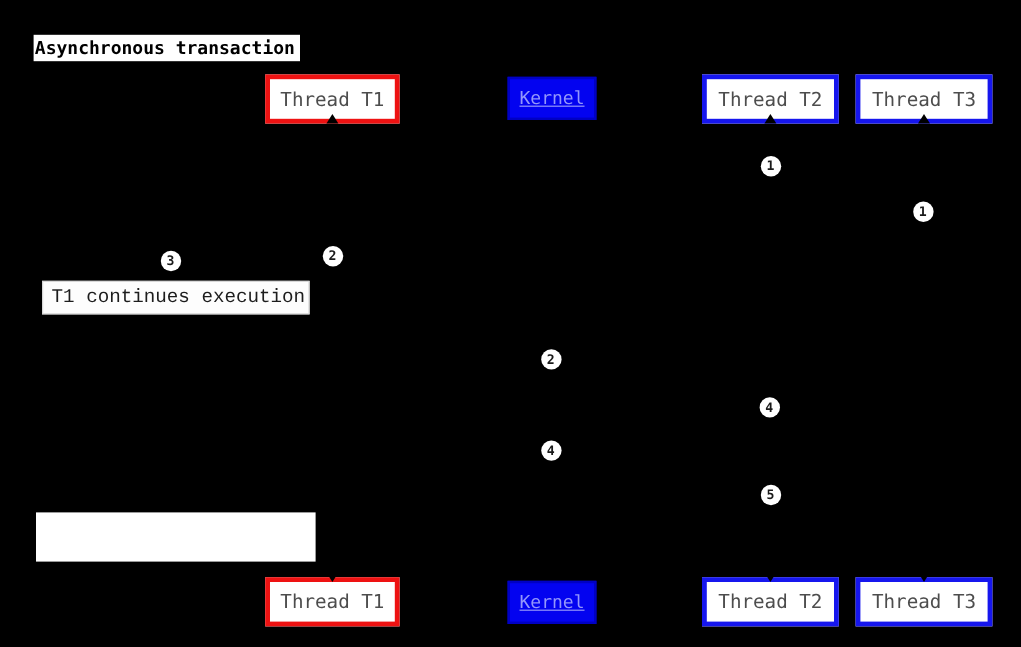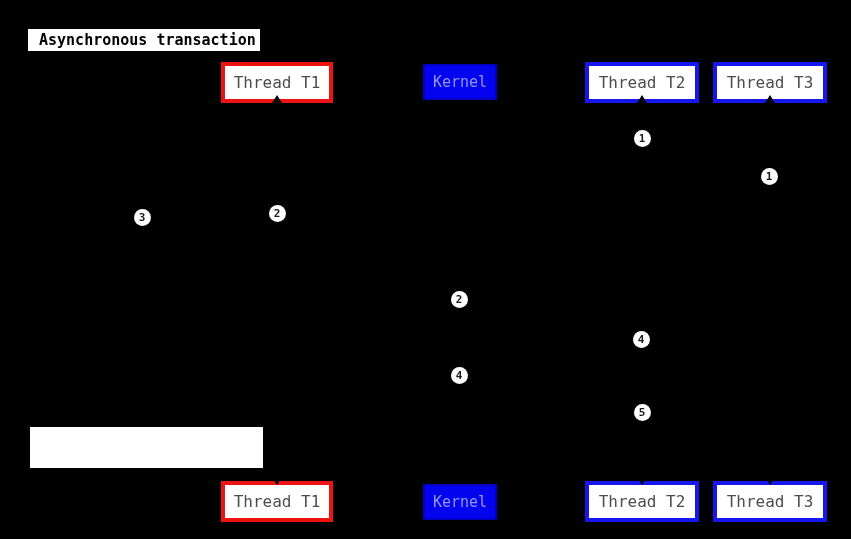--- a/index.html
+++ b/index.html
@@ -14,41 +14,42 @@
   }
 
   .title-box {
     position: absolute;
     left: 28px; top: 29px;
     width: 221px; height: 22px;
     background: var(--title-bg, #fff);
     color: var(--title-text, #000);
     font: bold 15px "DejaVu Sans Mono", monospace;
     line-height: 22px;
-    padding-left: 11px;
+    padding-left: 1px;
   }
 
   .actor-box {
     position: absolute;
     box-sizing: border-box;
     background: #fff;
     color: var(--box-text, #4d4d4d);
     font: 16px "DejaVu Sans Mono", monospace;
     display: flex;
     align-items: center;
     justify-content: center;
     white-space: nowrap;
   }
   .red-border  { border: 4px solid var(--red, #ee1212); text-align: right; }
   .blue-border { border: 4px solid var(--blue, #1616ee); text-align: center; }
   .blue-fill   {
     background: var(--kernel-fill, #0303f0);
     color: var(--kernel-text, #9396fb);
     border: 2px solid var(--kernel-border, #0000c4);
     font-size: 15px;
+    text-decoration: underline;
   }
 
   .note-box {
     position: absolute;
     left: 35px; top: 234px;
     width: 214px; height: 26px;
     background: var(--note-bg, #fdfdfd);
     border: 1px solid #d8d8d8;
     color: var(--note-text, #1d1d1d);
     font: 16px "Liberation Mono", monospace;
@@ -84,20 +85,21 @@
   }
   .arrow-up   { border-bottom: 8px solid var(--arrow, #000); }
   .arrow-down { border-top: 8px solid var(--arrow, #000); }
 </style>
 </head>
 <body>
 
 <div id="stage" style="--background: #000000; --red: #ee1212; --blue: #1616ee; --kernel-fill: #0303f0; --kernel-border: #0000c4; --kernel-text: #9396fb; --box-text: #4d4d4d; --badge-bg: #ffffff; --badge-text: #1a1a1a; --note-bg: #fdfdfd; --note-text: #1d1d1d; --title-bg: #ffffff; --title-text: #000000; --arrow: #000000;">
   <div class="title-box">Asynchronous transaction</div>
 
+  <div class="note-box">T1 continues execution</div>
 
   <div class="blank-box"></div>
 
   <div id="generated-layer">
       <div class="actor-box red-border" style="left: 221px; top: 62px; width: 112px; height: 41px;">Thread T1</div>
       <div class="actor-box red-border" style="left: 221px; top: 481px; width: 112px; height: 41px;">Thread T1</div>
       <div class="arrow-up" style="left: 272px; top: 95px;"></div>
       <div class="arrow-down" style="left: 272px; top: 477px;"></div>
       <div class="actor-box blue-fill" style="left: 423px; top: 64px; width: 74px; height: 36px;">Kernel</div>
       <div class="actor-box blue-fill" style="left: 423px; top: 484px; width: 74px; height: 36px;">Kernel</div>

